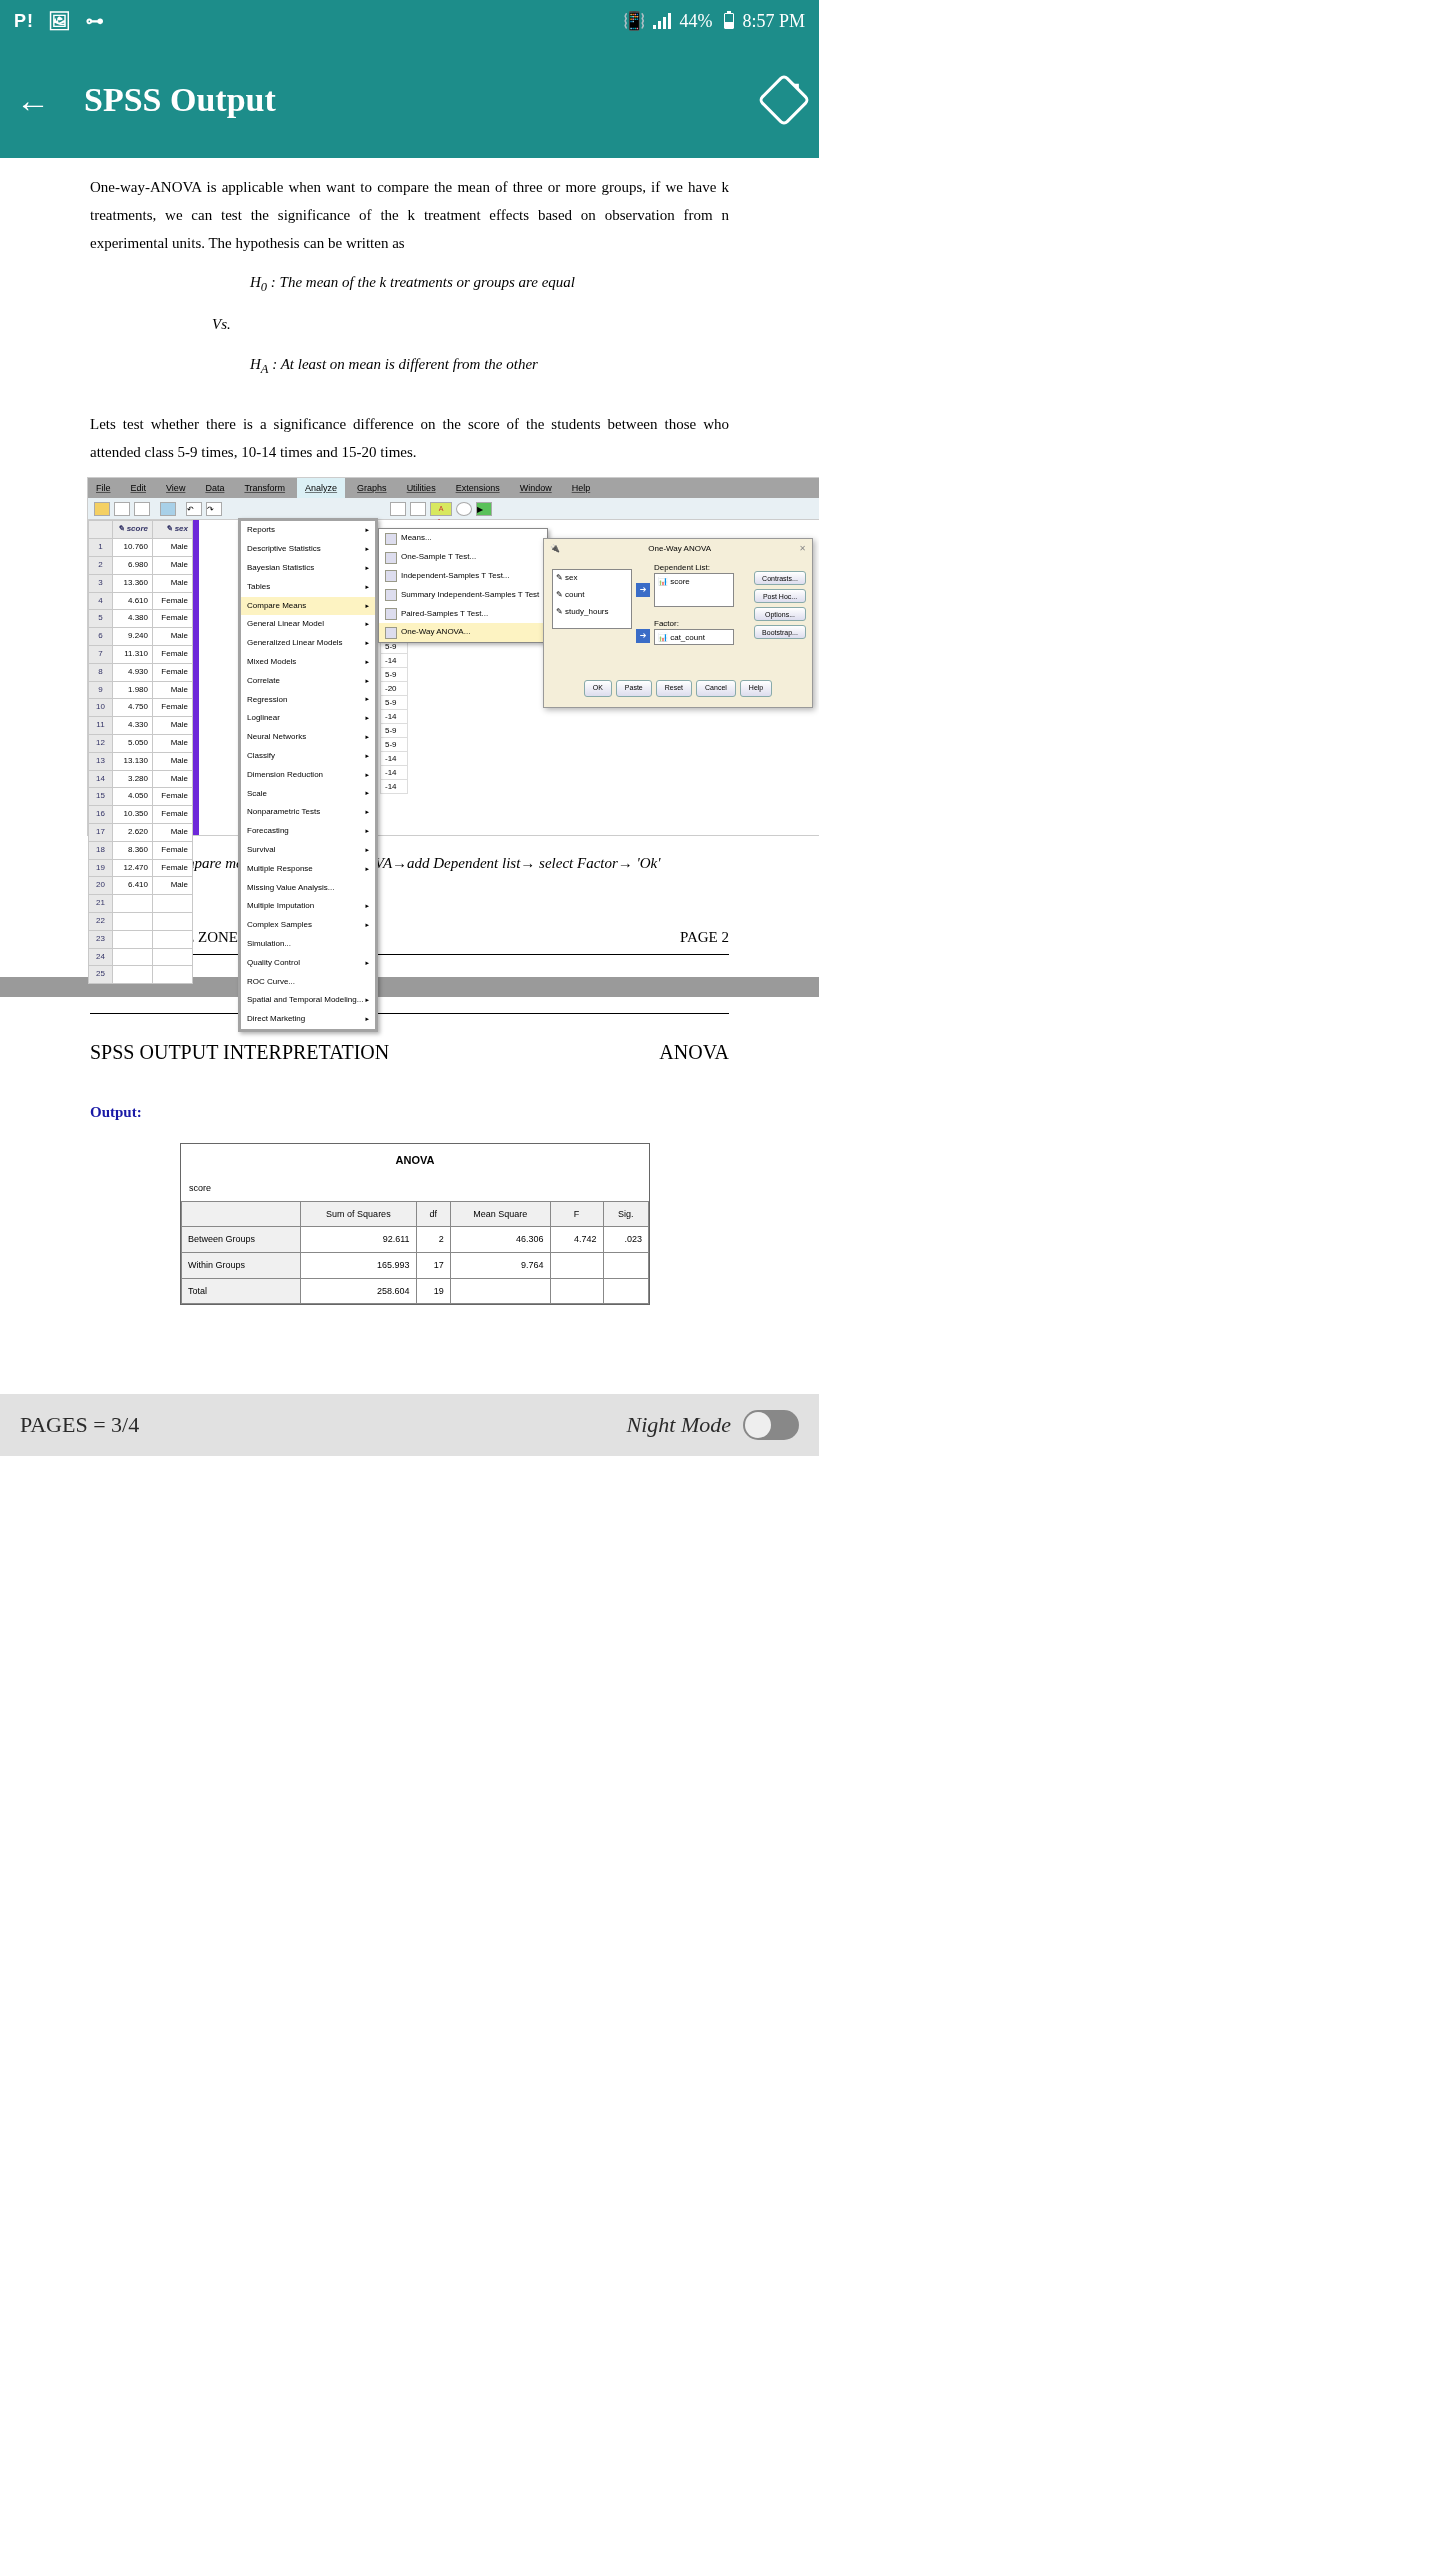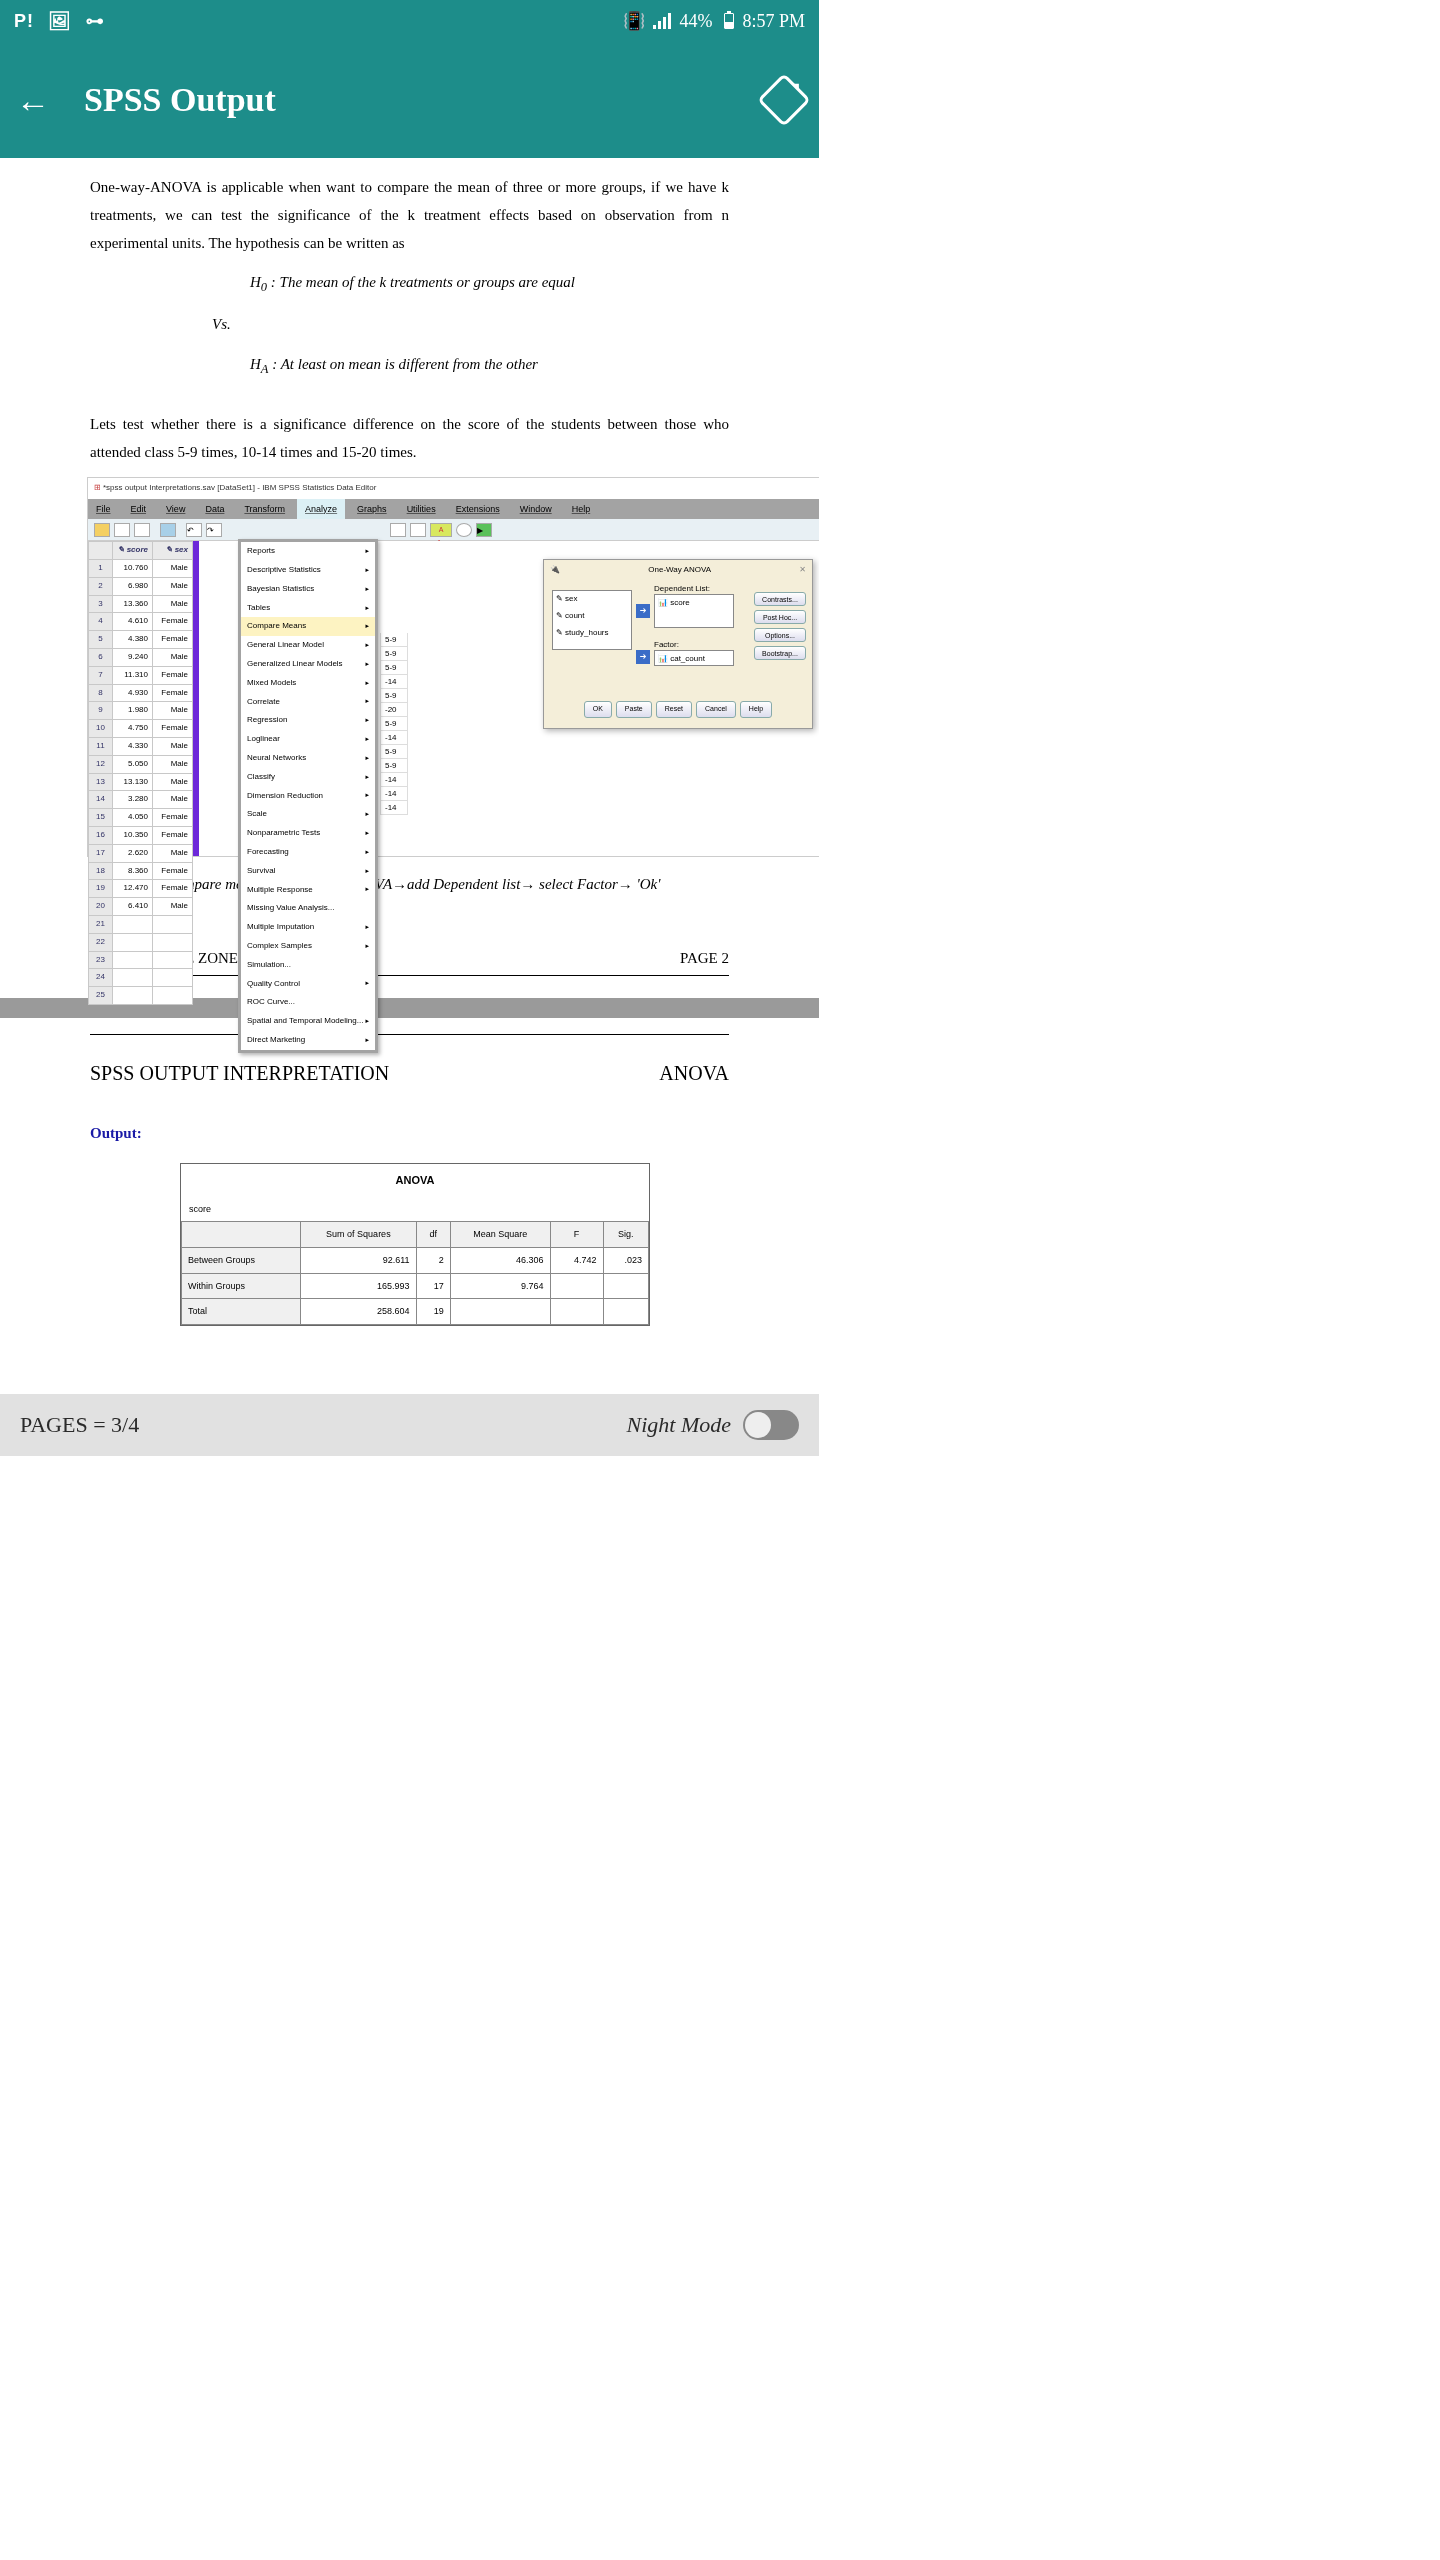--- a/index.html
+++ b/index.html
@@ -176,21 +176,20 @@
 </div>
 
 <div class="doc-page">
   <p>One-way-ANOVA is applicable when want to compare the mean of three or more groups, if we have k treatments, we can test the significance of the k treatment effects based on observation from n experimental units. The hypothesis can be written as</p>
   <div class="hypo"><i>H</i><sub>0</sub> : The mean of the <i>k</i> treatments or groups are equal</div>
   <div class="hypo2">Vs.</div>
   <div class="hypo"><i>H<sub>A</sub></i> : At least on mean is different from the other</div>
   <p style="margin-top:30px">Lets test whether there is a significance difference on the score of the students between those who attended class 5-9 times, 10-14 times and 15-20 times.</p>
 
   <div class="spss">
-    <div class="spss-titlebar">*spss output Interpretations.sav [DataSet1] - IBM SPSS Statistics Data Editor</div>
     <div class="spss-menubar" id="spss-menubar">
         <span>File</span>
         <span>Edit</span>
         <span>View</span>
         <span>Data</span>
         <span>Transform</span>
         <span class="sel">Analyze</span>
         <span>Graphs</span>
         <span>Utilities</span>
         <span>Extensions</span>
@@ -370,20 +369,28 @@
           <div class="arr">Survival</div>
           <div class="arr">Multiple Response</div>
           <div>Missing Value Analysis...</div>
           <div class="arr">Multiple Imputation</div>
           <div class="arr">Complex Samples</div>
           <div>Simulation...</div>
           <div class="arr">Quality Control</div>
           <div>ROC Curve...</div>
           <div class="arr">Spatial and Temporal Modeling...</div>
           <div class="arr">Direct Marketing</div>
+        </div>
+      <div class="submenu" id="submenu">
+          <div>Means...</div>
+          <div>One-Sample T Test...</div>
+          <div>Independent-Samples T Test...</div>
+          <div>Summary Independent-Samples T Test</div>
+          <div>Paired-Samples T Test...</div>
+          <div class="hl">One-Way ANOVA...</div>
         </div>
       <div class="right-col" id="rightcol">
           <div>5-9</div>
           <div>5-9</div>
           <div>5-9</div>
           <div>-14</div>
           <div>5-9</div>
           <div>-20</div>
           <div>5-9</div>
           <div>-14</div>

